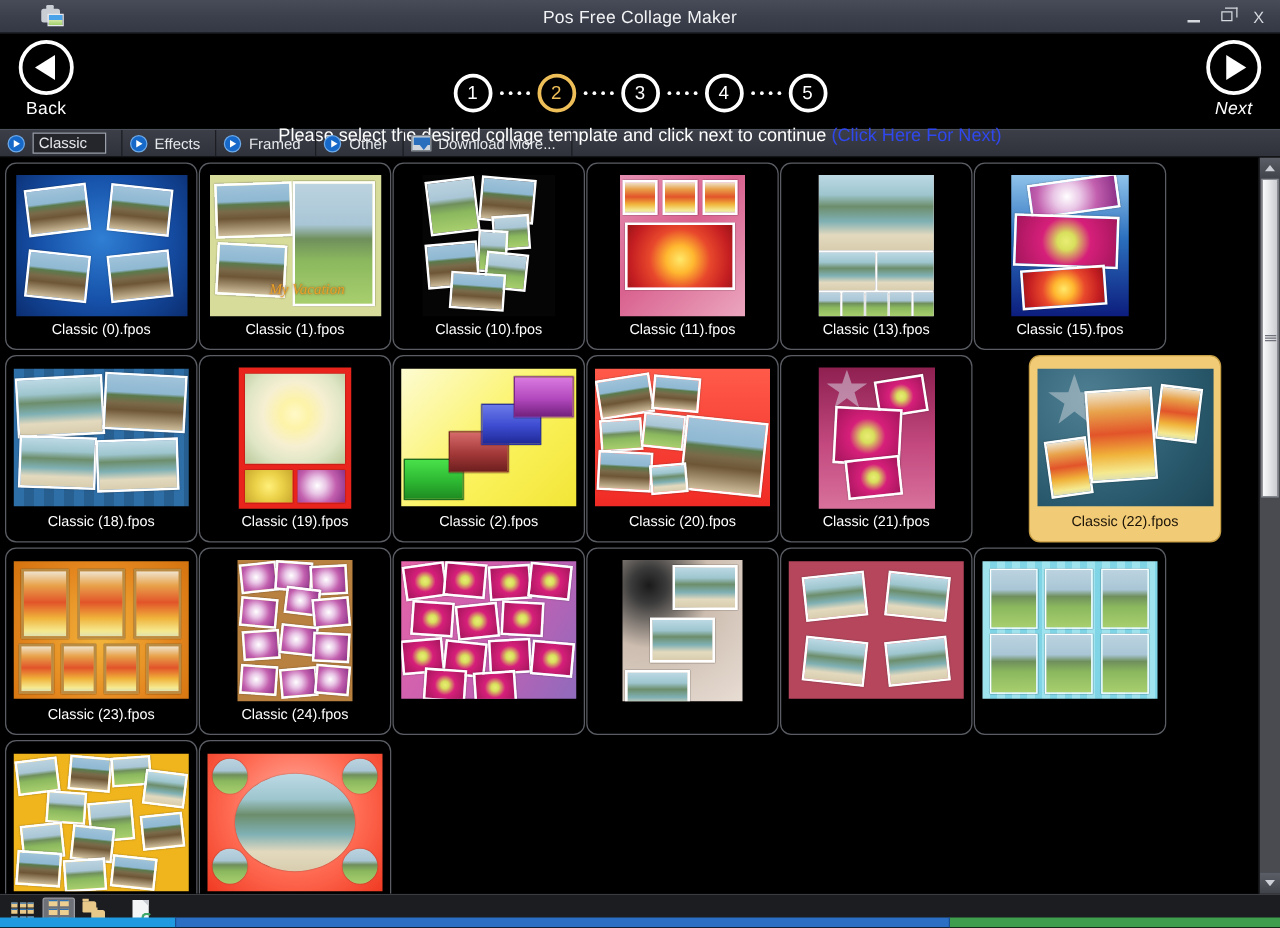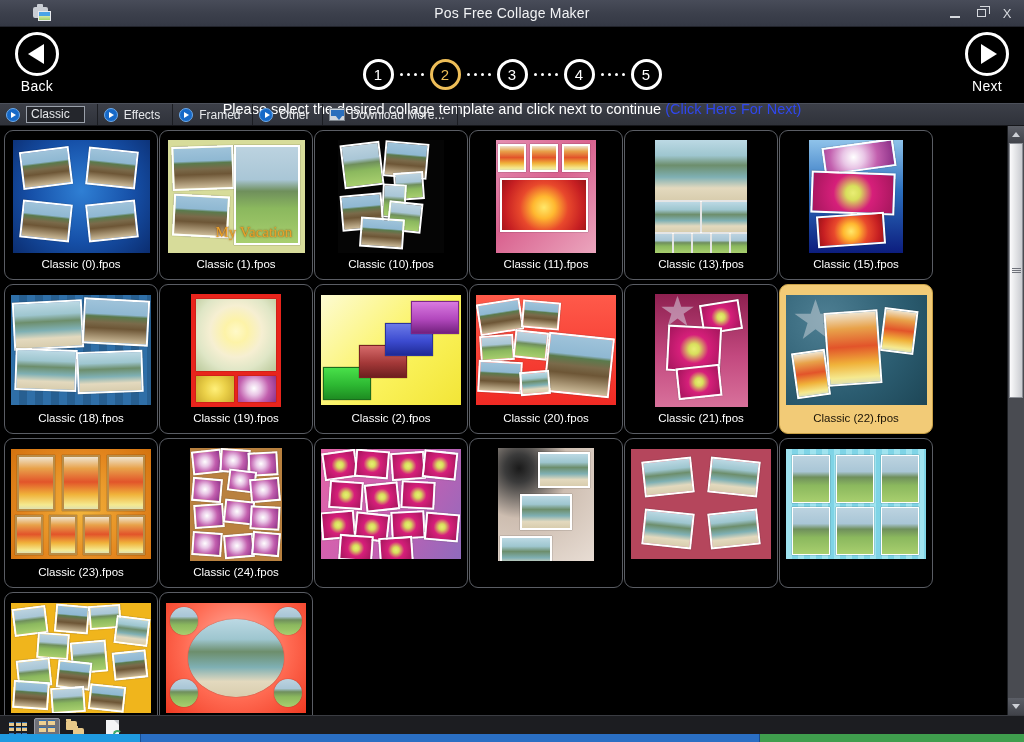--- a/index.html
+++ b/index.html
@@ -77,21 +77,21 @@
     height: 76px; flex: 0 0 76px;
     background: #000;
   }
   .nav-btn {
     position: absolute; top: 5px;
     width: 74px;
     display: flex; flex-direction: column; align-items: center;
     cursor: pointer; user-select: none;
   }
   .nav-btn.back { left: 0; }
-  .nav-btn.next { right: 0; }
+  .nav-btn.next { right: 0; font-style: italic; }
   .nav-circle {
     width: 44px; height: 44px; border-radius: 50%;
     border: 3px solid #ffffff;
     display: flex; align-items: center; justify-content: center;
   }
   .tri-left {
     width: 0; height: 0;
     border-top: 10px solid transparent;
     border-bottom: 10px solid transparent;
     border-right: 16px solid #ffffff;
@@ -220,20 +220,21 @@
     background: #000;
     display: flex; flex-direction: column;
     align-items: center; justify-content: flex-start;
     padding: 6px 5px 3px 5px;
     cursor: pointer;
     overflow: hidden;
   }
   .tpl-cell.selected {
     background: #f2cb77;
     border-color: #c79f46;
+    margin-left: 44px;
   }
   .tpl-cell.selected .tpl-label { color: #1a1307; }
   .tpl-thumb {
     flex: 0 0 auto;
     display: flex; align-items: center; justify-content: center;
     height: 118px; width: 100%;
     overflow: hidden;
   }
   .tpl-label {
     font-size: 11.5px; color: #ffffff;
@@ -469,21 +470,21 @@
           </div>
           <div class="tpl-label">Classic (0).fpos</div>
         </div>
 
         <div class="tpl-cell">
           <div class="tpl-thumb">
             <div class="art bg-khaki" style="width:137px;height:113px;">
               <div class="ph wb p-boat" style="left:4px;top:6px;width:62px;height:44px;transform:rotate(-2deg);"></div>
               <div class="ph wb p-field" style="left:66px;top:5px;width:66px;height:100px;"></div>
               <div class="ph wb p-boat" style="left:5px;top:55px;width:56px;height:42px;transform:rotate(3deg);"></div>
-              <div style="position:absolute;left:48px;top:84px;font-size:15px;color:#e8a22a;font-family:'Liberation Serif',serif;text-shadow:0 0 2px #7a3a00;">My Vacation</div>
+              <div style="position:absolute;left:48px;top:84px;font-size:12px;color:#e8a22a;font-family:'Liberation Serif',serif;font-style:italic;text-shadow:0 0 2px #7a3a00;">My Vacation</div>
             </div>
           </div>
           <div class="tpl-label">Classic (1).fpos</div>
         </div>
 
         <div class="tpl-cell">
           <div class="tpl-thumb">
             <div class="art bg-black" style="width:106px;height:113px;">
               <div class="ph wb p-field" style="left:4px;top:3px;width:40px;height:44px;transform:rotate(-7deg);"></div>
               <div class="ph wb p-boat" style="left:46px;top:2px;width:44px;height:36px;transform:rotate(5deg);"></div>

